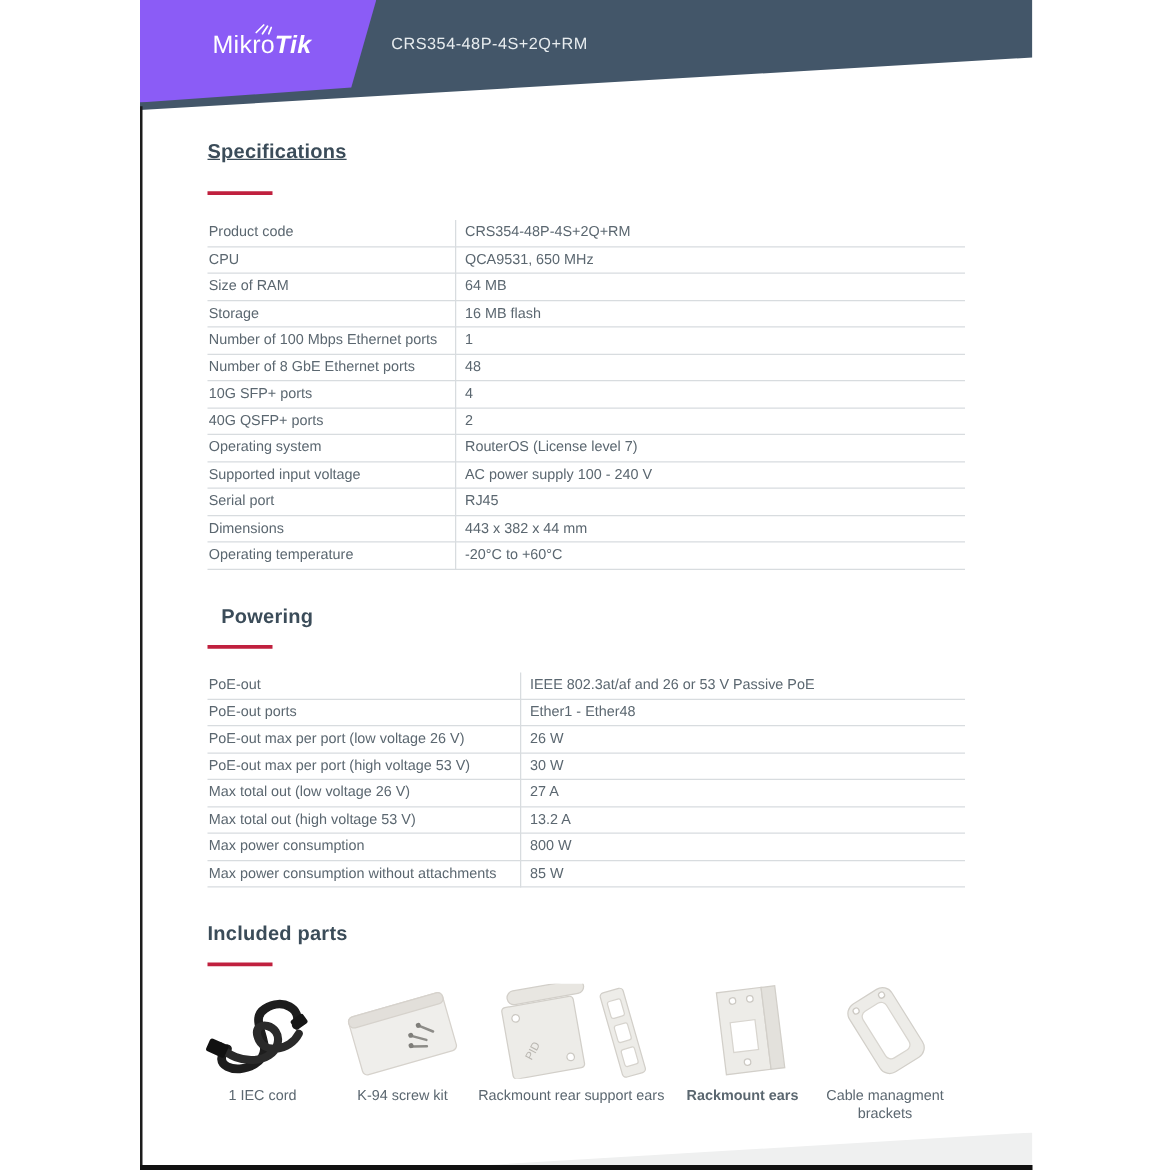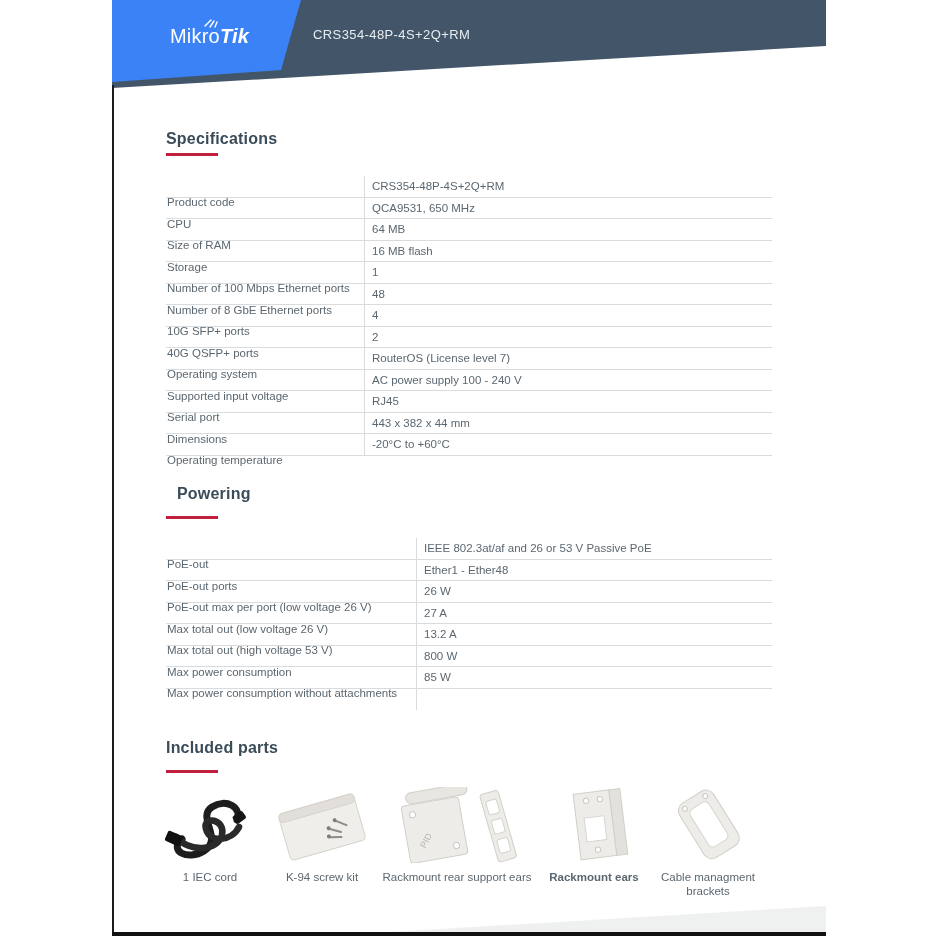--- a/index.html
+++ b/index.html
@@ -10,21 +10,21 @@
   }
   
   .hdr-band {
     position:absolute; left:112px; top:0; width:714px; height:88px;
     background:#435669;
     -webkit-clip-path:polygon(0 0, 714px 0, 714px 46px, 0 88px);
     clip-path:polygon(0 0, 714px 0, 714px 46px, 0 88px);
   }
   .hdr-charcoal {
     position:absolute; left:112px; top:0; width:312px; height:84px;
-    background:#3b82f6;
+    background:#8b5cf6;
     -webkit-clip-path:polygon(0 0, 189px 0, 169px 70px, 0 82px);
     clip-path:polygon(0 0, 189px 0, 169px 70px, 0 82px);
   }
   .logo {
     position:absolute; left:58px; top:25px; color:#ffffff;
     font-size:20px; letter-spacing:0.2px; white-space:nowrap;
   }
   .logo .thin { font-weight:400; }
   .logo .bold { font-weight:700; font-style:italic; }
   .logo-rays { position:absolute; left:33px; top:-9px; }
@@ -39,21 +39,21 @@
     -webkit-clip-path:polygon(278px 32px, 714px 6px, 714px 32px);
     clip-path:polygon(278px 32px, 714px 6px, 714px 32px);
   }
   .bottom-line { position:absolute; left:112px; top:932px; width:714px; height:4px; background:#111111; }
   
   .page { position:absolute; left:112px; top:0; width:714px; height:937px; }
   .sec-title { position:absolute; left:54px; font-size:16px; font-weight:700; color:#3b4c59; letter-spacing:0.2px; }
   .sec-underline { position:absolute; left:54px; width:52px; height:3px; background:#c0203e; }
   .spec-table, .pow-table { position:absolute; left:54px; width:606px; }
   .trow { position:relative; height:21.5px; border-bottom:1px solid #d8dcdf; font-size:11.5px; color:#5b6770; }
-  .trow .lbl { position:absolute; left:1px; top:16px; line-height:21px; white-space:nowrap; }
+  .trow .lbl { position:absolute; left:1px; top:0; line-height:21px; white-space:nowrap; }
   .trow .val { position:absolute; top:0; line-height:21px; white-space:nowrap; }
   .spec-table .val { left:206px; }
   .pow-table  .val { left:258px; }
   .vdiv { position:absolute; top:0; width:1px; background:#d8dcdf; }
   .spec-table .vdiv { left:198px; height:280px; }
   .pow-table  .vdiv { left:250px; height:172px; }
   
   .part { position:absolute; top:786px; text-align:center; }
   .part-img { height:78px; display:flex; align-items:center; justify-content:center; }
   .part-caption { margin-top:6px; font-size:11.5px; line-height:14px; color:#5b6770; }
@@ -73,21 +73,21 @@
           <path d="M2 10 L8 4"></path>
           <path d="M7 11 L11 5"></path>
           <path d="M12 11 L14 6"></path>
         </g>
       </svg><span class="thin">Mikro</span><span class="bold">Tik</span>
     </div>
   </div>
 
   <div class="page">
 
-    <h2 class="sec-title" style="top:130px;">Specifications</h2>
+    <h2 class="sec-title" style="top:113px;text-decoration:underline;">Specifications</h2>
     <div class="sec-underline" style="top:153px;"></div>
     <div class="spec-table" style="top:176px;">
       <div class="vdiv"></div>
 
         <div class="trow">
           <span class="lbl">Product code</span>
           <span class="val">CRS354-48P-4S+2Q+RM</span>
         </div>
 
         <div class="trow">
@@ -164,20 +164,24 @@
         <div class="trow">
           <span class="lbl">PoE-out ports</span>
           <span class="val">Ether1 - Ether48</span>
         </div>
 
         <div class="trow">
           <span class="lbl">PoE-out max per port (low voltage 26 V)</span>
           <span class="val">26 W</span>
         </div>
 
+        <div class="trow">
+          <span class="lbl">PoE-out max per port (high voltage 53 V)</span>
+          <span class="val">30 W</span>
+        </div>
 
         <div class="trow">
           <span class="lbl">Max total out (low voltage 26 V)</span>
           <span class="val">27 A</span>
         </div>
 
         <div class="trow">
           <span class="lbl">Max total out (high voltage 53 V)</span>
           <span class="val">13.2 A</span>
         </div>

